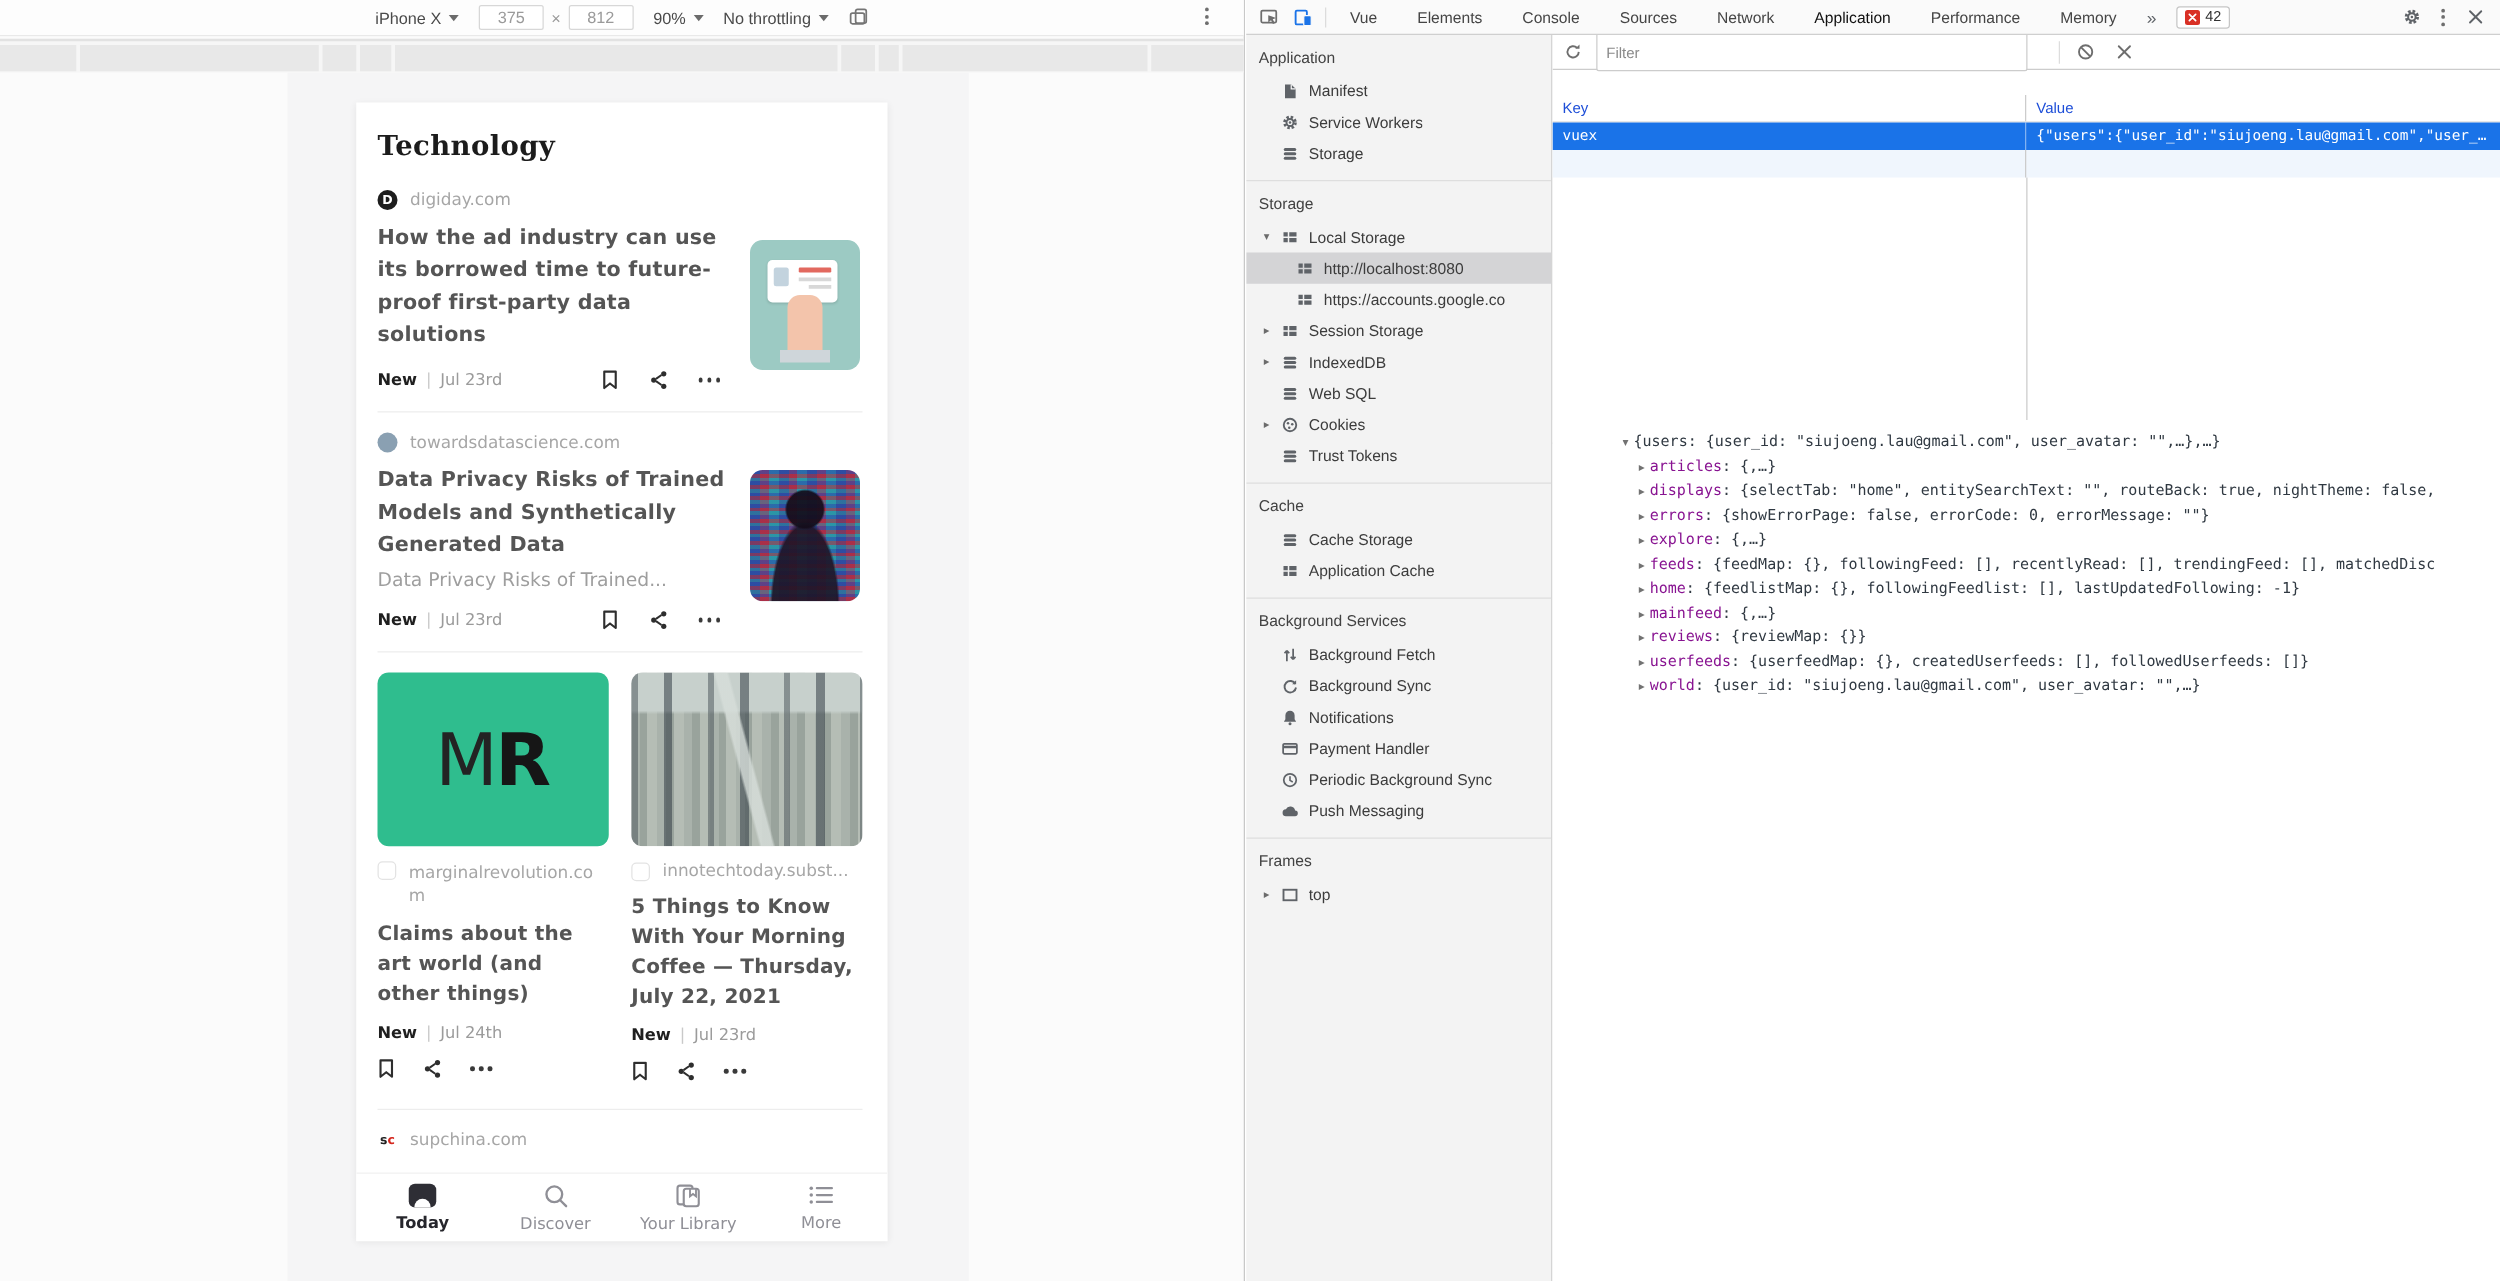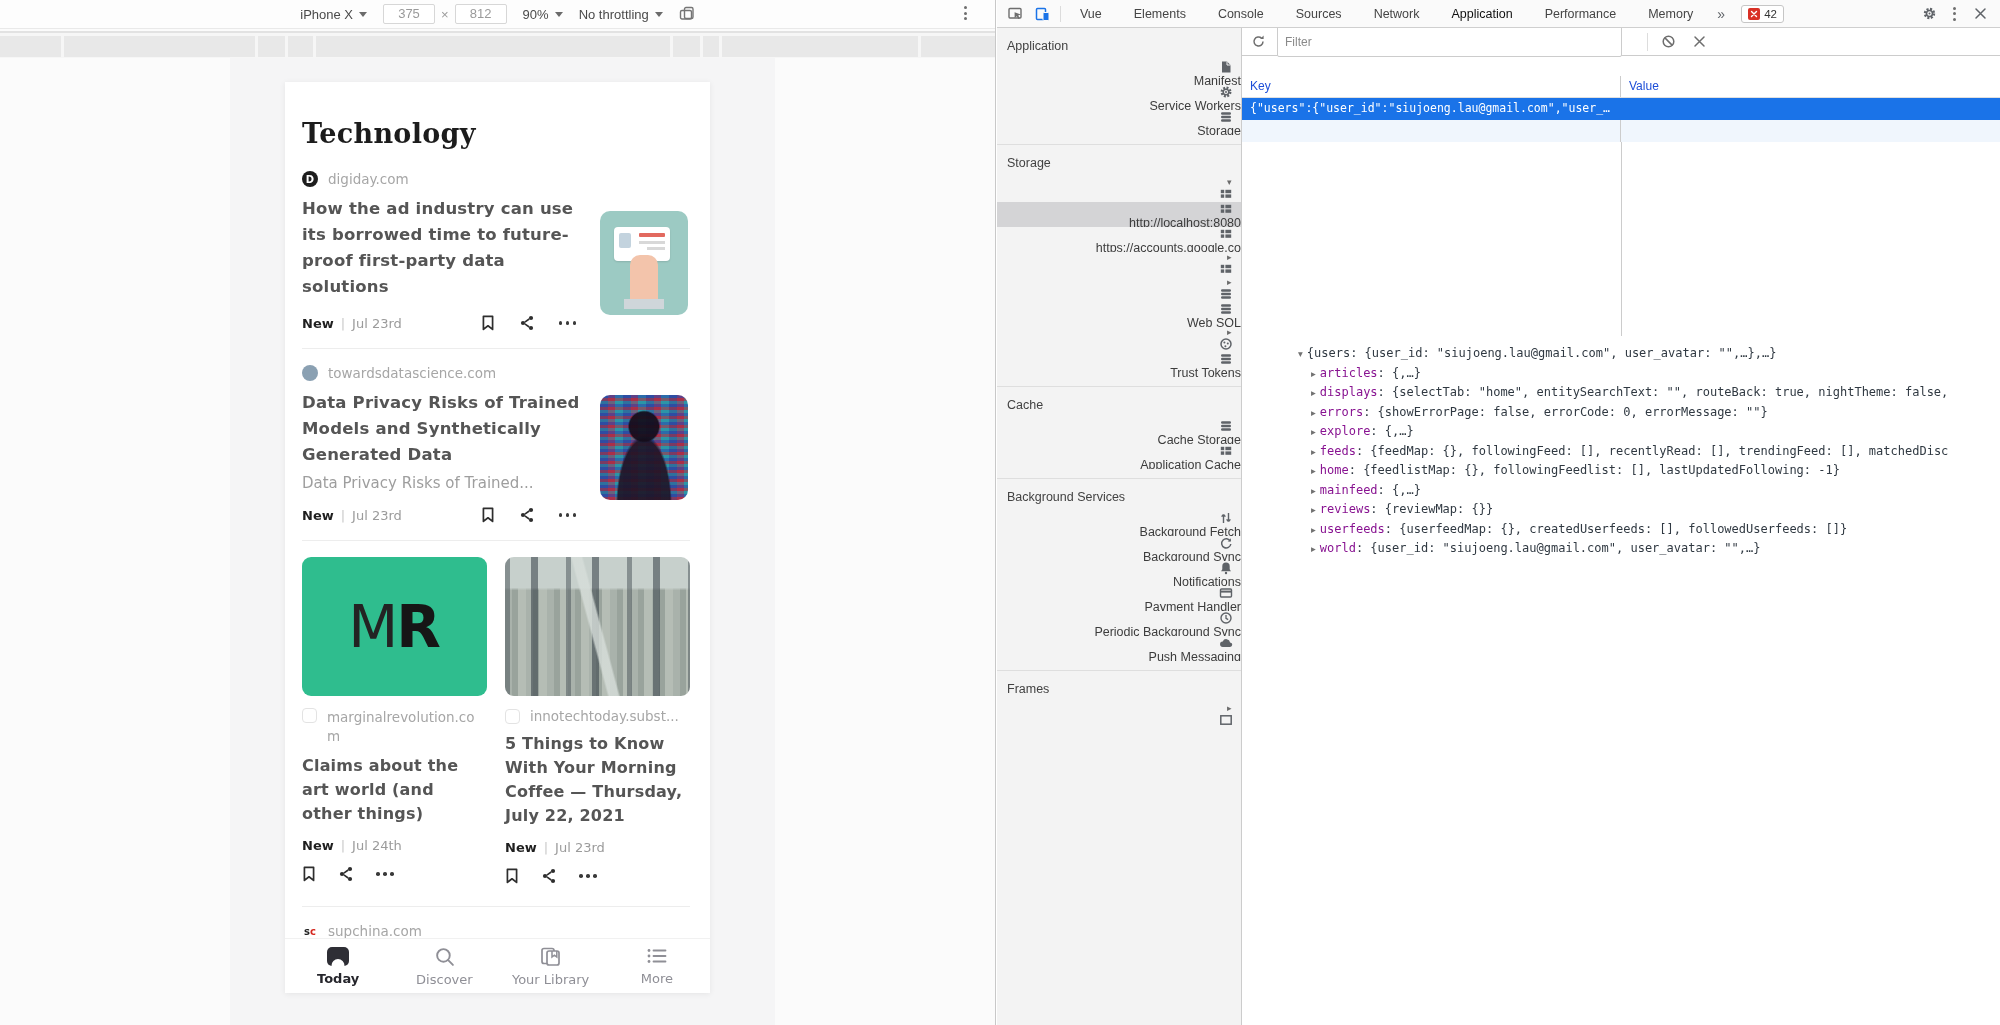--- a/index.html
+++ b/index.html
@@ -23,22 +23,22 @@
   
   .media-bar { position:absolute; left:0; top:31px; right:0; height:27px; background:#f6f6f6;
                border-top:2px solid #e2e2e2; display:flex; gap:3px; padding-top:3px; }
   .media-bar div { height:21px; background:#e8e8e8; }
   
   .viewport { position:absolute; left:230px; top:58px; width:545px; height:967px; background:#f5f5f6; }
   .feed-card { position:absolute; left:55px; top:24px; width:425px; height:911px; background:#fff;
                box-shadow:0 1px 6px rgba(0,0,0,.07); overflow:hidden;
                font-family:"DejaVu Sans", sans-serif; }
   .card-inner { padding:16px 20px 0 17px; }
-  .cat-title { font-family:"DejaVu Serif", serif; font-size:27px; font-weight:600;
-               color:#1c1c1c; margin:20px 0 22px; letter-spacing:.3px; }
+  .cat-title { font-family:"DejaVu Serif", serif; font-size:22px; font-weight:600;
+               color:#1c1c1c; margin:6px 0 22px; letter-spacing:.3px; }
   .domain-row { display:flex; align-items:center; gap:10px; font-size:13.5px; color:#a6a6a6; }
   .favicon { width:16px; height:16px; border-radius:50%; flex:0 0 auto;
              display:flex; align-items:center; justify-content:center; }
   .fav-digiday { background:#1d1d1d; color:#fff; font-size:10px; font-weight:bold; }
   .fav-tds { background:#8aa0b2; }
   .fav-broken { width:15px; height:15px; border:1.5px solid #e3e3e3; border-radius:4px; background:#fff; }
   .fav-sup { border-radius:3px; font-size:10px; font-weight:bold; background:#fff; }
   .fav-sup .s { color:#222; } .fav-sup .c { color:#d5281f; }
   .article { position:relative; }
   .art-body { width:282px; }
@@ -111,21 +111,21 @@
                padding:2px 6px; margin-left:8px; font-size:11.5px; color:#333; background:#fff; }
   .err-sq { width:12px; height:12px; background:#d93025; border-radius:2px;
             display:flex; align-items:center; justify-content:center; }
   .right-ctrls { margin-left:auto; display:flex; align-items:center; gap:2px; padding-right:6px; }
   .kebab { display:flex; flex-direction:column; gap:2.5px; padding:0 8px; }
   .dt-body { position:absolute; top:28px; left:0; right:0; bottom:0; display:flex; }
   
   .dt-sidebar { width:245px; background:#f3f3f3; border-right:1px solid #ccc; overflow:hidden;
                 font-size:12.5px; color:#3c3c3c; flex:0 0 auto; }
   .sec-title { padding:11px 0 7px 10px; color:#424242; }
-  .s-row { height:25px; display:flex; align-items:flex-end; padding-left:14px; white-space:nowrap;flex-direction:column; }
+  .s-row { height:25px; display:flex; align-items:center; padding-left:14px; white-space:nowrap; }
   .s-row .arrow { width:14px; font-size:9px; color:#6b6b6b; font-family:"DejaVu Sans",sans-serif; }
   .s-row .sic { width:14px; height:14px; margin-right:8px; flex:0 0 auto; }
   .s-row.indent2 { padding-left:40px; }
   .s-row.selected { background:#d4d4d6; }
   .s-row span.lbl { overflow:hidden; }
   .sec-div { border-top:1px solid #dedede; margin-top:9px; }
   
   .dt-main { flex:1; position:relative; background:#fff; overflow:hidden; }
   .filter-bar { height:28px; border-bottom:1px solid #ccc; display:flex; align-items:center;
                 padding:0 6px; gap:9px; }
@@ -675,20 +675,21 @@
               <path d="M2 2l9 9M11 2l-9 9" stroke="#6e6e6e" stroke-width="1.5" stroke-linecap="round"></path>
             </svg>
         </span>
       </div>
 
       <div class="grid-header">
         <div class="col-key">Key</div>
         <div class="col-val">Value</div>
       </div>
       <div class="grid-row sel">
+        <div class="col-key">vuex</div>
         <div class="col-val">{"users":{"user_id":"siujoeng.lau@gmail.com","user_…</div>
       </div>
       <div class="grid-row stripe">
         <div class="col-key"></div>
           <div class="col-val"></div>
       </div>
       <div class="grid-empty"></div>
 
       <div class="json-pane">
         <div class="j-line"><span class="tri">▾</span><span>{users: {user_id: "siujoeng.lau@gmail.com", user_avatar: "",…},…}</span></div>

